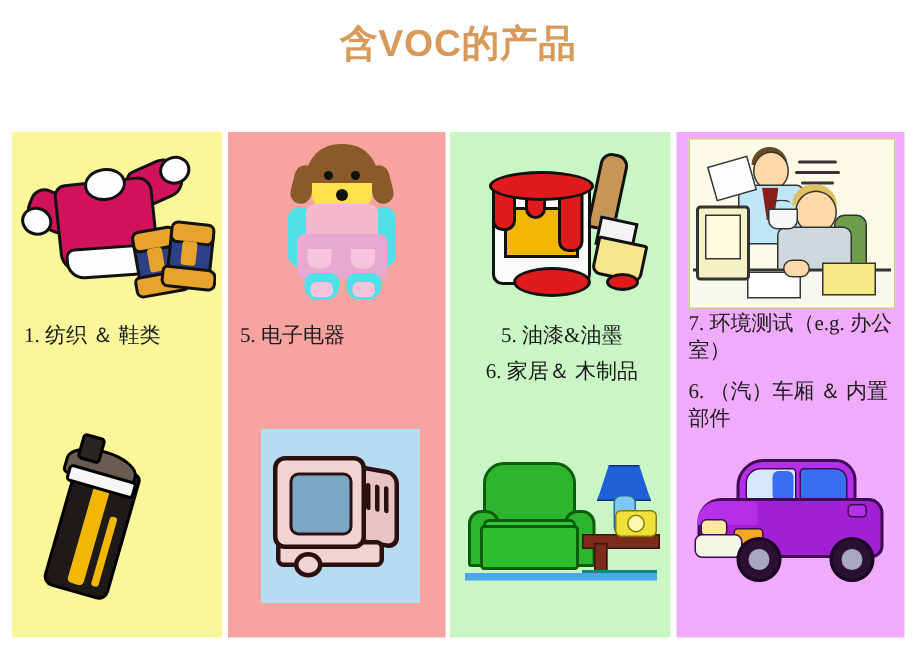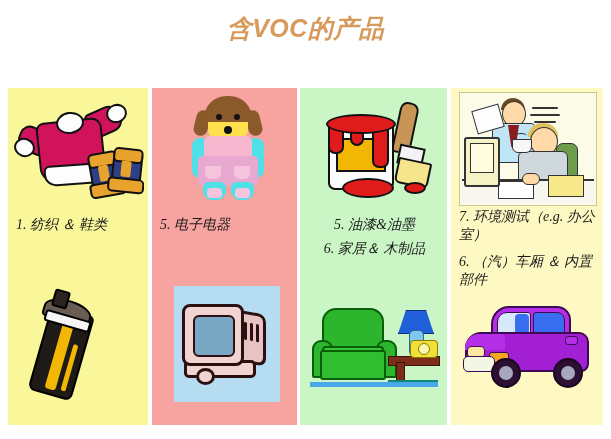--- a/index.html
+++ b/index.html
@@ -14,21 +14,20 @@
     font-family: "Liberation Serif", "DejaVu Serif", serif;
     position: relative;
   }
 
   #slide {
     position: absolute;
     left: 0; top: 0;
     width: 611px;
     height: 439px;
     background: #ffffff;
-    font-style: italic;
   }
 
   
   #title {
     position: absolute;
     left: 0;
     top: 12px;
     width: 611px;
     text-align: center;
     font-family: "Liberation Sans", "DejaVu Sans", sans-serif;
@@ -893,21 +892,21 @@
       <div class="chair-seat"></div>
       <div class="table"></div>
       <div class="table-leg"></div>
       <div class="phone-body"></div>
       <div class="phone-dial"></div>
       <div class="floor2"></div>
       <div class="floor"></div>
     </div>
   </div>
 
-  <div class="col" id="col-4" style="background: #fef9c3;">
+  <div class="col" id="col-4" style="background: #f0abfc;">
 
     <div class="art" id="art-office">
       <div class="of-speed of-speed-1"></div>
       <div class="of-speed of-speed-2"></div>
       <div class="of-speed of-speed-3"></div>
       <div class="of-hair-a"></div>
       <div class="of-head-a"></div>
       <div class="of-body-a"></div>
       <div class="of-tie"></div>
       <div class="of-paper-a"></div>

